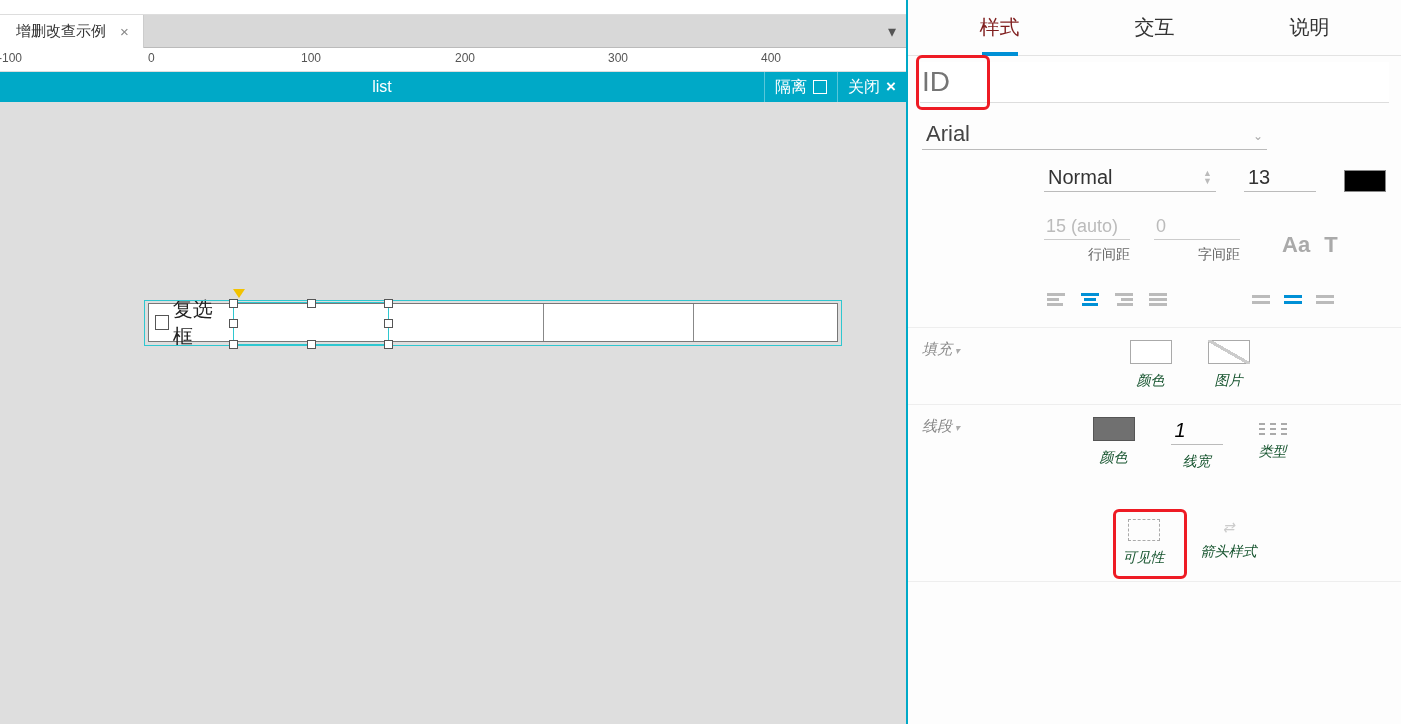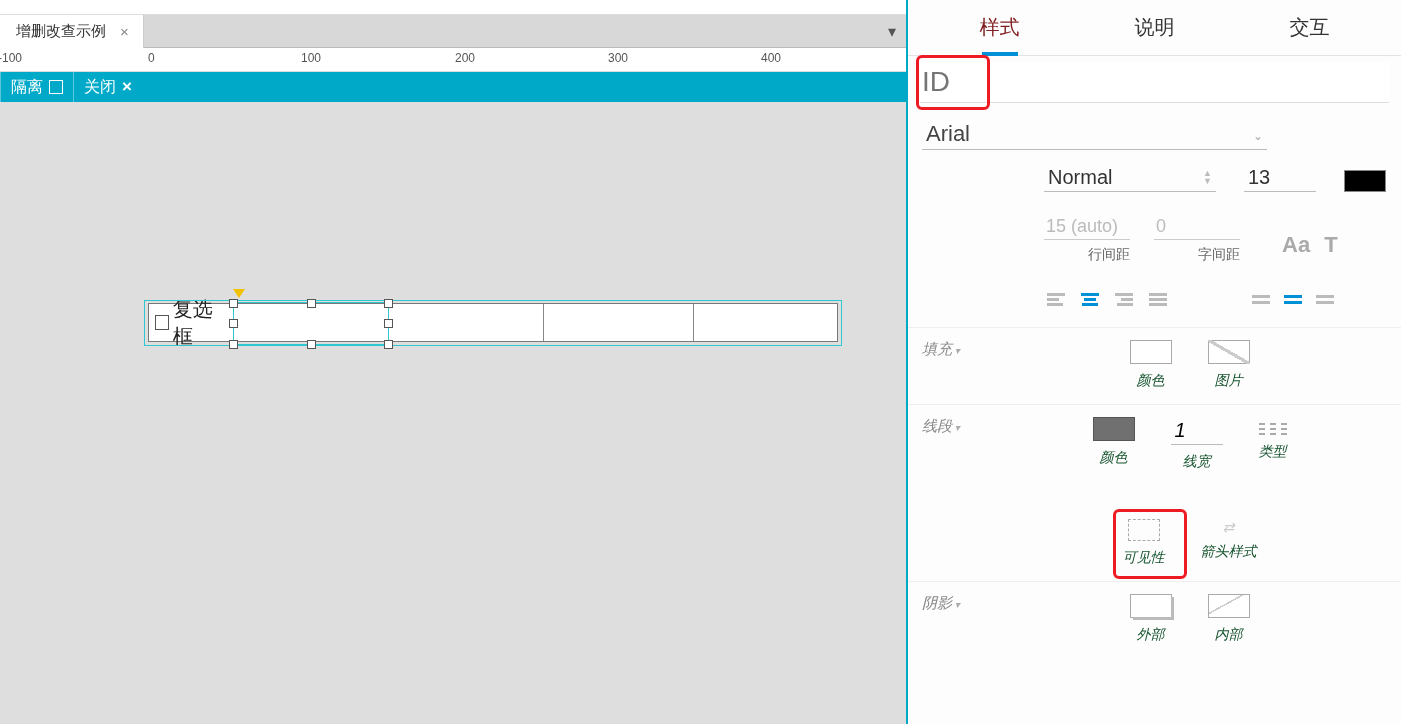--- a/index.html
+++ b/index.html
@@ -402,20 +402,21 @@
       <span class="tick" style="left:-2px">-100</span>
       <span class="tick" style="left:148px">0</span>
       <span class="tick" style="left:301px">100</span>
       <span class="tick" style="left:455px">200</span>
       <span class="tick" style="left:608px">300</span>
       <span class="tick" style="left:761px">400</span>
 
     </div>
 
     <div class="panel-header">
+      <div class="title">list</div>
       <div class="btn">
         <span>隔离</span>
         <span class="isolate-icon"></span>
       </div>
       <div class="btn">
         <span>关闭</span>
         <span class="icon-close">×</span>
       </div>
     </div>
 
@@ -442,22 +443,22 @@
       <div class="handle" style="left:384px;top:217px"></div>
       <div class="handle" style="left:229px;top:238px"></div>
       <div class="handle" style="left:307px;top:238px"></div>
       <div class="handle" style="left:384px;top:238px"></div>
     </div>
   </div>
 
   <div class="inspector">
     <div class="inspect-tabs">
       <div class="itab itab-style active">样式</div>
+      <div class="itab">交互</div>
       <div class="itab">说明</div>
-      <div class="itab">交互</div>
     </div>
 
     <div class="id-section">
       <div class="red-box id"></div>
       <input class="id-input" placeholder="ID" style="">
     </div>
 
     <div class="section">
       <div class="font-row">
         <div class="font-select">
@@ -571,28 +572,15 @@
         </div>
         <div class="prop-item">
           <div class="arrow-swap">
               <span>⇄</span>
             </div>
           <div class="prop-item-label">箭头样式</div>
         </div>
       </div>
     </div>
 
-    <div class="prop-section" style="border-bottom:none">
-      <div class="prop-label">阴影</div>
-      <div class="prop-items">
-        <div class="prop-item">
-          <div class="shadow-outer"></div>
-          <div class="prop-item-label">外部</div>
-        </div>
-        <div class="prop-item">
-          <div class="shadow-inner"></div>
-          <div class="prop-item-label">内部</div>
-        </div>
-      </div>
-    </div>
 
   </div>
 </div>
 
 </body></html>

